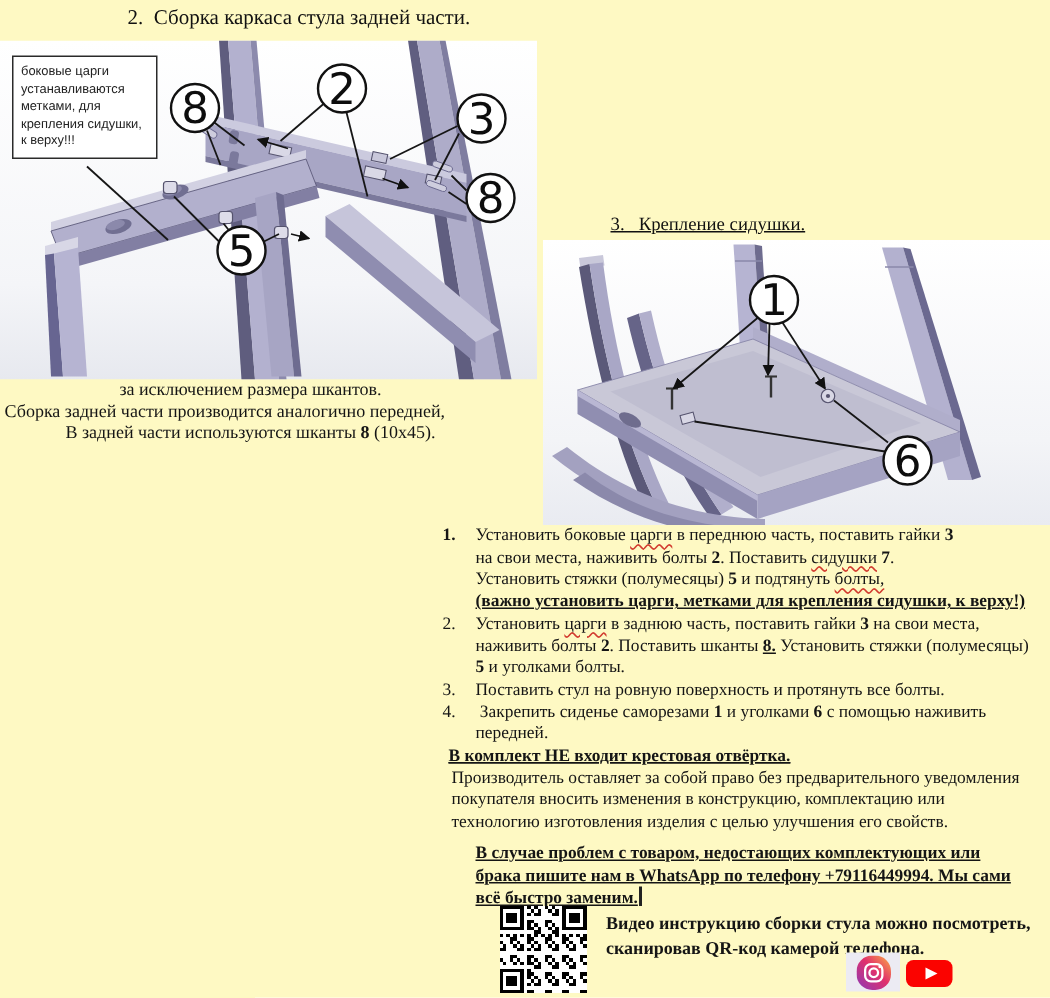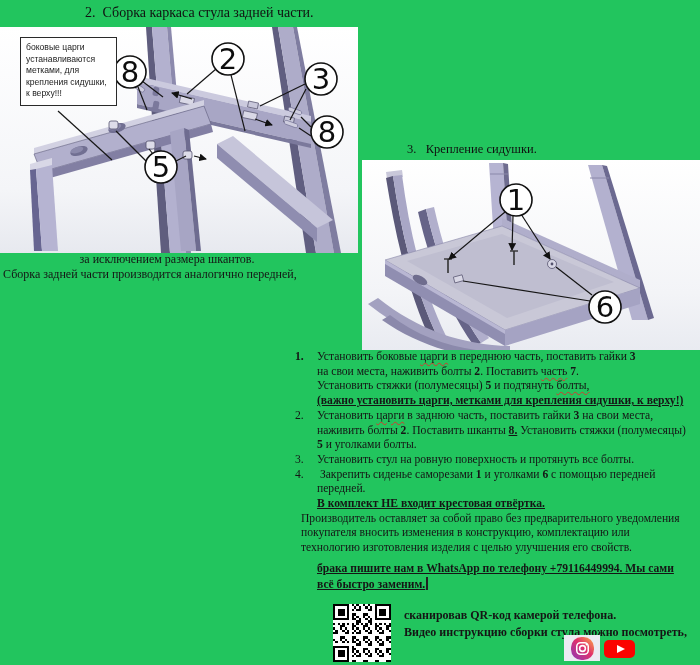--- a/index.html
+++ b/index.html
@@ -1,25 +1,25 @@
 <!DOCTYPE html>
 <html><head>
 <meta charset="utf-8">
 <style>
   html,body{margin:0;padding:0;}
-  .page{position:relative;width:700px;height:665px;background:#22c55e;overflow:hidden;
+  .page{position:relative;width:700px;height:665px;background:#fef9c3;overflow:hidden;
         font-family:"Liberation Serif","DejaVu Serif",serif;color:#151515;}
   .abs{position:absolute;}
   
   .sec-title{white-space:pre;font-size:14px;color:#111;}
   .sec-title3{white-space:pre;font-size:12.5px;color:#111;}
   
   .diagram{position:absolute;}
   .diagram svg{display:block;}
-  .note-box{position:absolute;left:20px;top:10px;width:86px;background:#fff;border:1.5px solid #2a2a2a;
+  .note-box{position:absolute;left:8px;top:10px;width:86px;background:#fff;border:1.5px solid #2a2a2a;
             padding:4px 4px 5px 5px;font-family:"Liberation Sans","DejaVu Sans",sans-serif;
             font-size:8.6px;line-height:11.5px;color:#222;}
   
   .caption-left{position:absolute;left:2px;top:252px;width:330px;font-size:12px;line-height:14.6px;}
   .cap-line{white-space:pre;text-align:center;}
   .cap-line.first{text-align:left;padding-left:1px;}
   
   .instructions{position:absolute;left:295px;top:350px;width:404px;font-size:11.6px;line-height:14.7px;}
   .item{display:flex;}
   .marker{flex:0 0 22px;white-space:pre;}
@@ -164,23 +164,24 @@
         </g>
       </g>
     </svg>
 
     <div class="note-box">боковые царги устанавливаются метками, для крепления сидушки, к верху!!!</div>
   </div>
 
   <div class="caption-left">
     <div class="cap-line"><span>за исключением размера шкантов.</span></div>
     <div class="cap-line first"><span>Сборка задней части производится аналогично передней,</span></div>
-  </div>
-
-  <div class="abs sec-title3" style="left:407px;top:142px;">3.   Крепление сидушки.</div>
+    <div class="cap-line"><span>В задней части используются шканты </span><span class="b">8</span><span> (10x45).</span></div>
+  </div>
+
+  <div class="abs sec-title3" style="left:407px;top:142px;text-decoration:underline;">3.   Крепление сидушки.</div>
 
   <div class="diagram" style="left:362px;top:160px;width:338px;height:190px;">
     <svg width="338" height="190" viewBox="0 0 338 190">
       <defs>
         <linearGradient id="bgR" x1="0" y1="0" x2="0" y2="1">
           <stop offset="0" stop-color="#ffffff"></stop>
             <stop offset="0.7" stop-color="#f3f4f7"></stop>
             <stop offset="1" stop-color="#e9ebf1"></stop>
         </linearGradient>
         <marker id="arrR" viewBox="0 0 8 8" refX="7" refY="4" markerWidth="6.5" markerHeight="6.5" orient="auto">
@@ -249,59 +250,60 @@
       </g>
     </svg>
   </div>
 
   <div class="instructions">
 
     <div class="item">
       <span class="marker"><span class="b">1.</span></span>
       <div class="lines">
         <div class="line"><span>Установить боковые </span><span class="sq">царги</span><span> в переднюю часть, поставить гайки </span><span class="b">3</span></div>
-        <div class="line"><span>на свои места, наживить болты </span><span class="b">2</span><span>. Поставить </span><span class="sq">часть</span><span> </span><span class="b">7</span><span>.</span></div>
+        <div class="line"><span>на свои места, наживить болты </span><span class="b">2</span><span>. Поставить </span><span class="sq">сидушки</span><span> </span><span class="b">7</span><span>.</span></div>
         <div class="line"><span>Установить стяжки (полумесяцы) </span><span class="b">5</span><span> и подтянуть </span><span class="sq">болты,</span></div>
         <div class="line"><span class="bu">(важно установить царги, метками для крепления сидушки, к верху!)</span></div>
       </div>
     </div>
 
     <div class="item">
       <span class="marker"><span>2.</span></span>
       <div class="lines">
         <div class="line"><span>Установить </span><span class="sq">царги</span><span> в заднюю часть, поставить гайки </span><span class="b">3</span><span> на свои места,</span></div>
         <div class="line"><span>наживить болты </span><span class="b">2</span><span>. Поставить шканты </span><span class="bu">8.</span><span> Установить стяжки (полумесяцы)</span></div>
         <div class="line"><span class="b">5</span><span> и уголками болты.</span></div>
       </div>
     </div>
 
     <div class="item">
       <span class="marker"><span>3.</span></span>
       <div class="lines">
-        <div class="line"><span>Установить стул на ровную поверхность и протянуть все болты.</span></div>
+        <div class="line"><span>Поставить стул на ровную поверхность и протянуть все болты.</span></div>
       </div>
     </div>
 
     <div class="item">
       <span class="marker"><span>4.</span></span>
       <div class="lines">
-        <div class="line"><span> Закрепить сиденье саморезами </span><span class="b">1</span><span> и уголками </span><span class="b">6</span><span> с помощью передней</span></div>
+        <div class="line"><span> Закрепить сиденье саморезами </span><span class="b">1</span><span> и уголками </span><span class="b">6</span><span> с помощью наживить</span></div>
         <div class="line"><span>передней.</span></div>
       </div>
     </div>
 
-    <div class="line para" style="margin-left:22px;text-decoration:underline;"><span class="bu">В комплект НЕ входит крестовая отвёртка.</span></div>
+    <div class="line para" style="margin-left:4px;text-decoration:underline;"><span class="bu">В комплект НЕ входит крестовая отвёртка.</span></div>
 
     <div style="margin-left:6px;">
       <div class="line"><span>Производитель оставляет за собой право без предварительного уведомления</span></div>
       <div class="line"><span>покупателя вносить изменения в конструкцию, комплектацию или</span></div>
       <div class="line"><span>технологию изготовления изделия с целью улучшения его свойств.</span></div>
     </div>
 
     <div class="gap6" style="margin-left:22px;">
+      <div class="line"><span class="bu">В случае проблем с товаром, недостающих комплектующих или</span></div>
       <div class="line"><span class="bu">брака пишите нам в WhatsApp по телефону +79116449994. Мы сами</span></div>
       <div class="line"><span><span class="bu">всё быстро заменим.</span></span><span class="caret"></span></div>
     </div>
   </div>
 
   <div class="qr-wrap">
     <svg viewBox="0 0 25 25" shape-rendering="crispEdges">
       <rect width="25" height="25" fill="#fff"></rect>
       <g fill="#000">
         <path d="M0,0h7v7h-7z M1,1v5h5v-5z M2,2h3v3h-3z"></path>
@@ -466,22 +468,22 @@
           <rect x="14" y="24" width="1" height="1"></rect>
           <rect x="18" y="24" width="1" height="1"></rect>
           <rect x="19" y="24" width="1" height="1"></rect>
           <rect x="23" y="24" width="1" height="1"></rect>
           <rect x="24" y="24" width="1" height="1"></rect>
         </g>
     </svg>
   </div>
 
   <div class="video-note">
+    <div>Видео инструкцию сборки стула можно посмотреть,</div>
     <div>сканировав QR-код камерой телефона.</div>
-    <div>Видео инструкцию сборки стула можно посмотреть,</div>
   </div>
 
   <div class="ig-tile">
     <svg width="23" height="23" viewBox="0 0 24 24">
       <defs>
         <linearGradient id="igGrad" x1="0" y1="1" x2="1" y2="0">
           <stop offset="0" stop-color="#8a3ab9"></stop>
           <stop offset="0.55" stop-color="#e1306c"></stop>
           <stop offset="1" stop-color="#fcaf45"></stop>
         </linearGradient>

